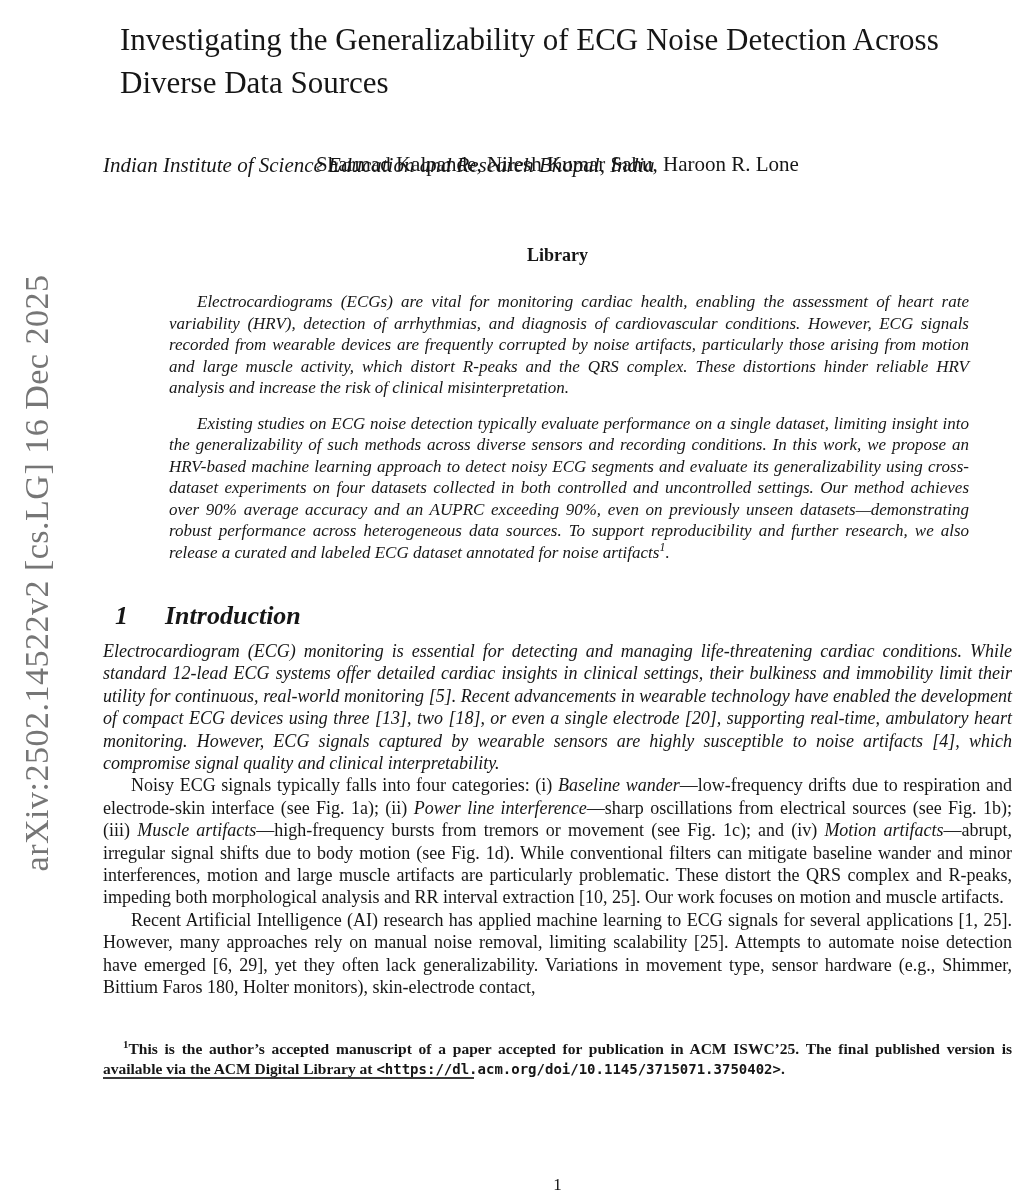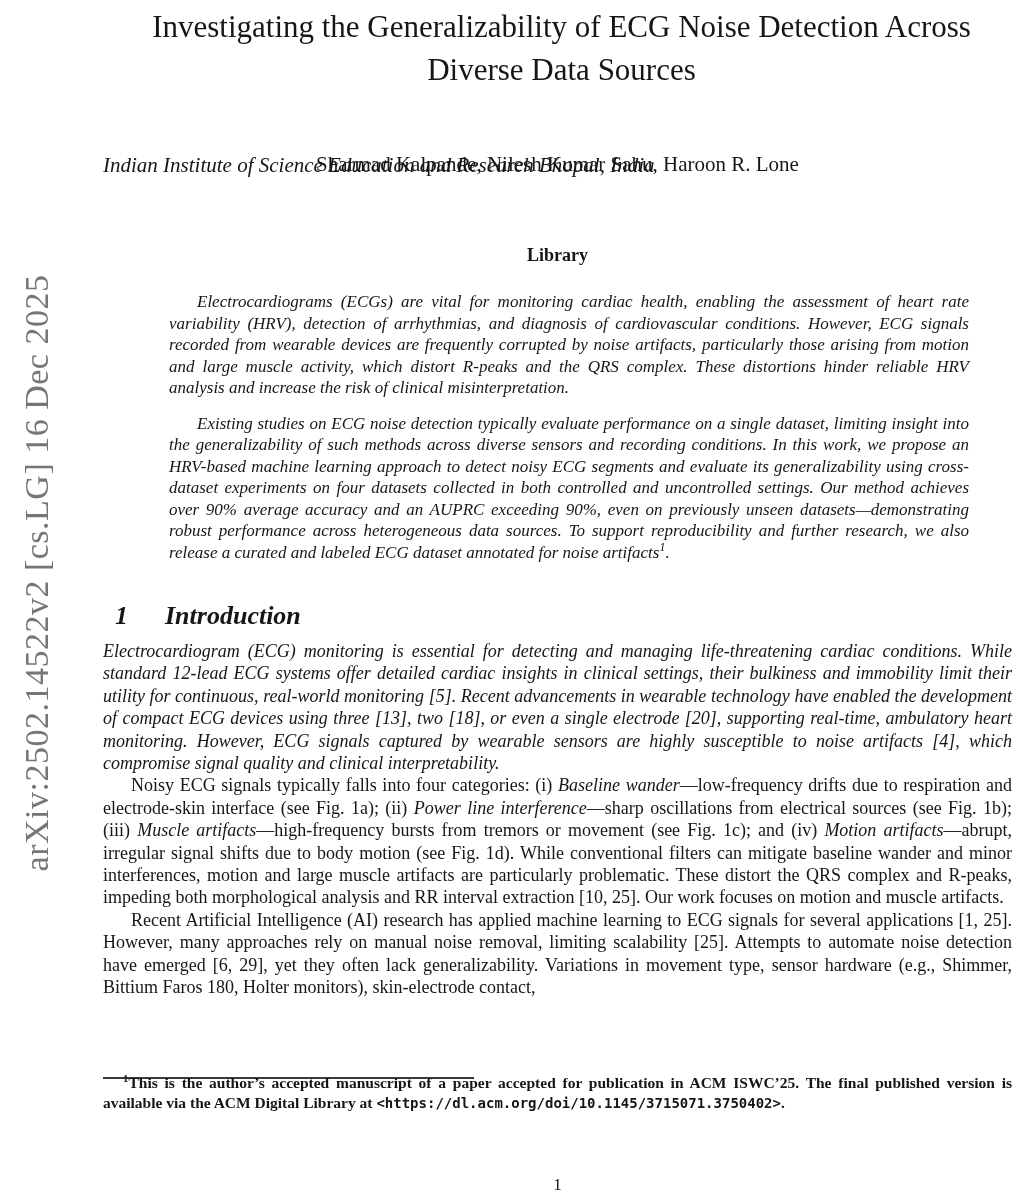--- a/index.html
+++ b/index.html
@@ -20,25 +20,25 @@
     font-size: 34px;
     color: #767676;
     white-space: nowrap;
     letter-spacing: 0.5px;
   }
   .title {
     position: absolute;
     top: 1px;
     left: 103px;
     width: 909px;
-    margin: 4px;
+    margin: 17px;
     font-weight: normal;
     font-size: 31px;
     line-height: 43px;
-    text-align: center;
+    text-align: left;
   }
   .title .tline { display: block; white-space: nowrap; }
   .authors {
     position: absolute;
     top: 106px;
     left: 103px;
     width: 909px;
     text-align: center;
     font-size: 21px;
     margin-top: 46px;
@@ -94,21 +94,21 @@
   .footnote-rule {
     position: absolute;
     top: 1077px;
     left: 103px;
     width: 371px;
     height: 0;
     border-top: 2px solid #3a3a3a;
   }
   .footnote {
     position: absolute;
-    top: 1073px;
+    top: 1039px;
     left: 103px;
     width: 909px;
     font-size: 15.5px;
     line-height: 19.5px;
     font-weight: bold;
     text-align: justify;
     text-indent: 20px;
   }
   .footnote .tt {
     font-family: "DejaVu Sans Mono", "Liberation Mono", monospace;

